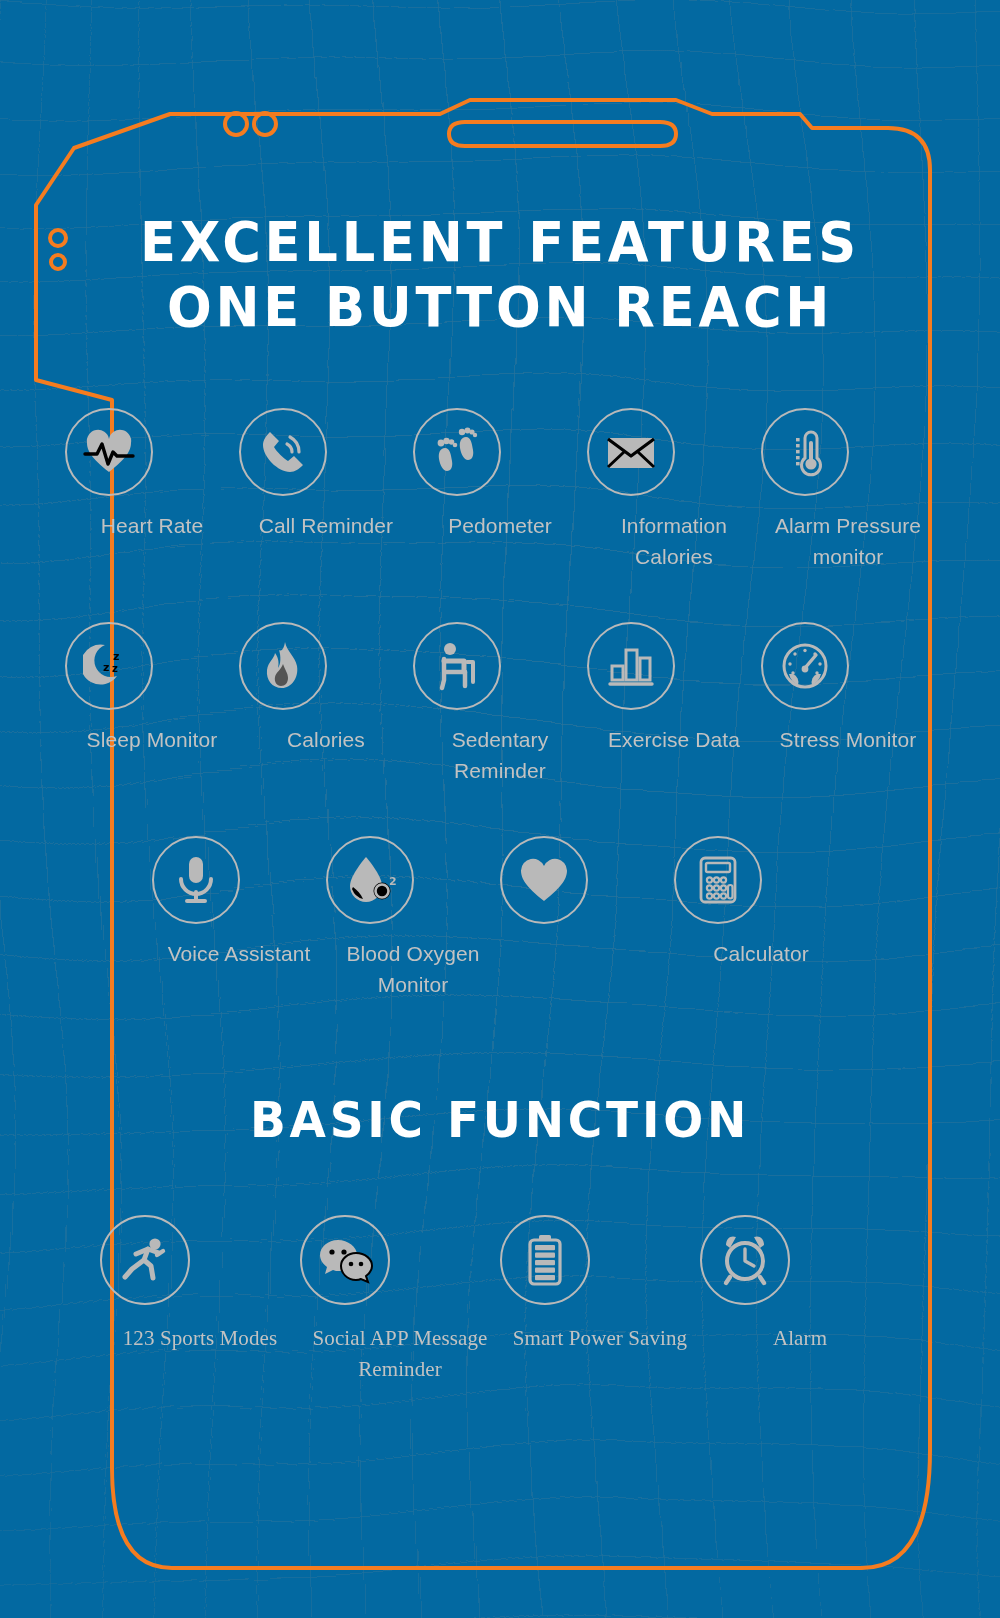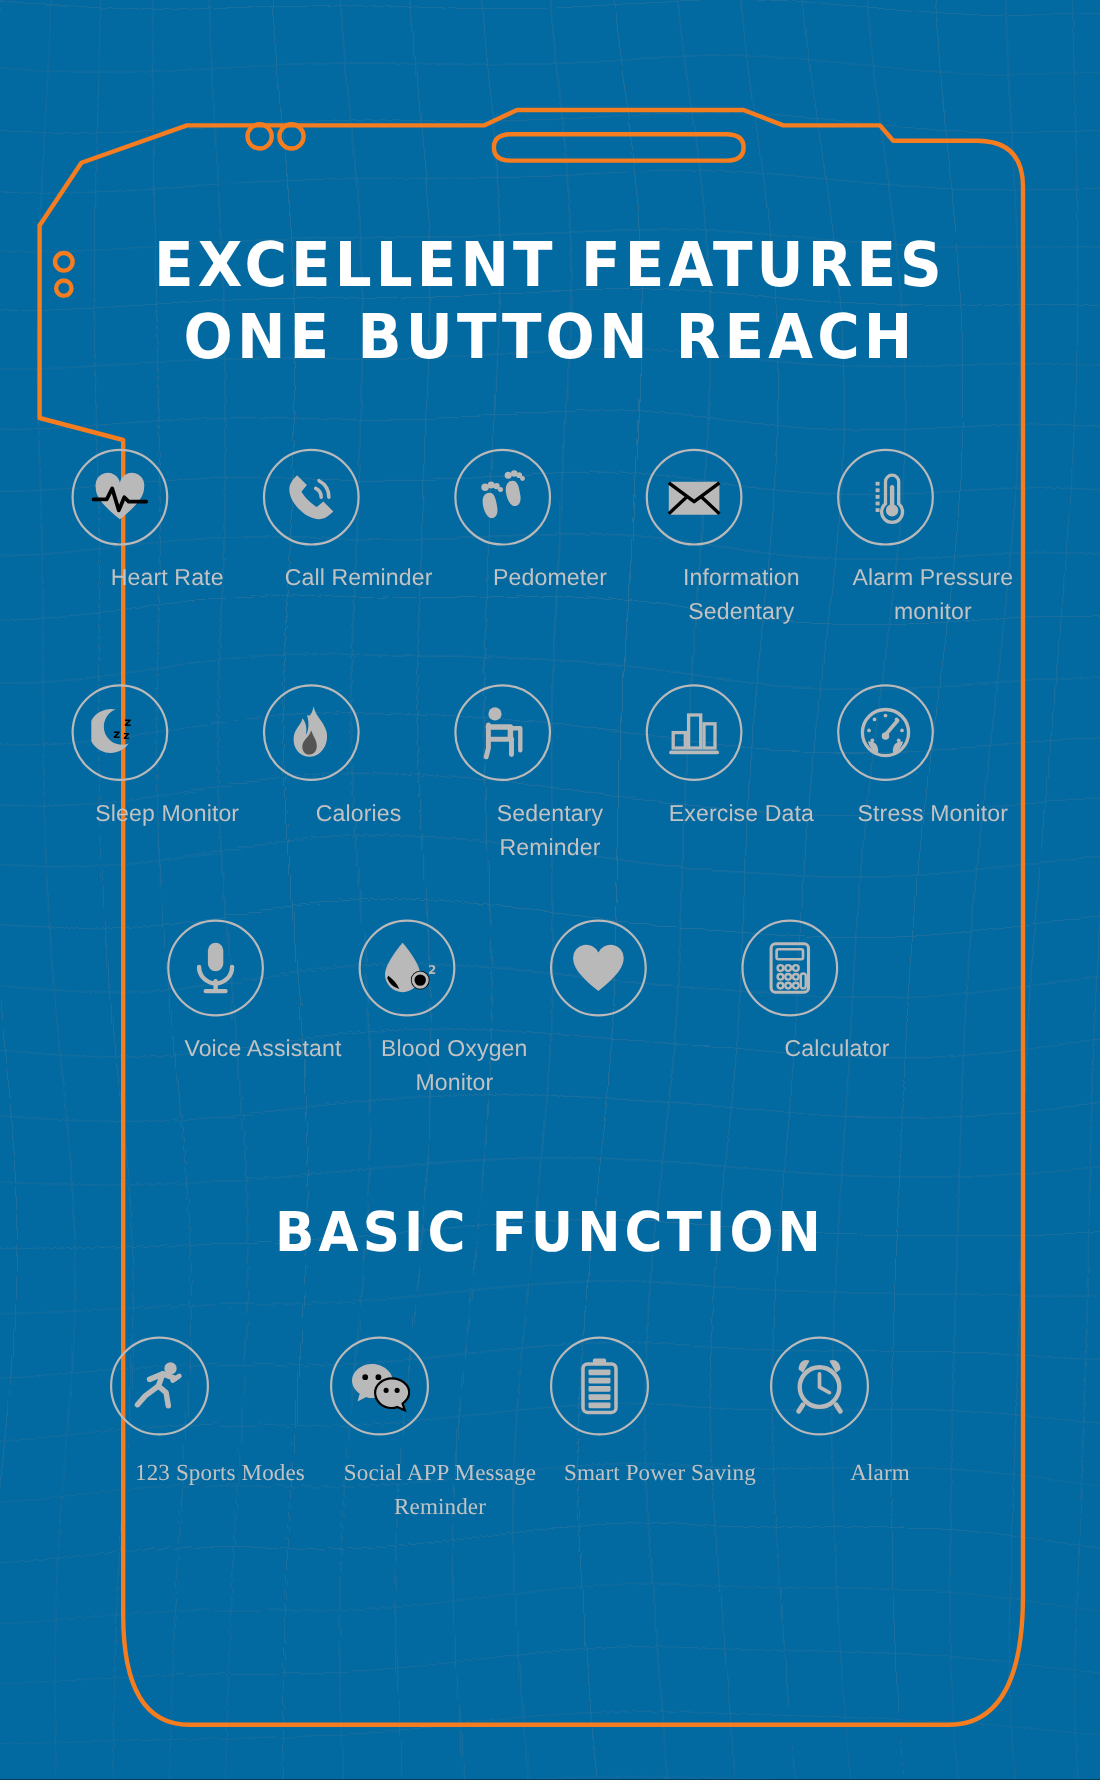--- a/index.html
+++ b/index.html
@@ -217,21 +217,21 @@
     </div>
 
     <div class="cell">
       <div class="icon-ring">
         <svg width="52" height="52" viewBox="0 0 52 52">
           <rect x="3" y="12" width="46" height="30" rx="2.5" fill="#b9b9b9"></rect>
           <path d="M3 13 L26 30 L49 13" fill="none" stroke="#010101" stroke-width="3.2" stroke-linejoin="round"></path>
           <path d="M3 41 L19 26 M49 41 L33 26" fill="none" stroke="#010101" stroke-width="3"></path>
         </svg>
       </div>
-      <div class="cell-label">Information Sedentary</div>
+      <div class="cell-label">Information Calories</div>
     </div>
 
     <div class="cell">
       <div class="icon-ring">
         <svg width="52" height="52" viewBox="0 0 52 52">
           <path d="M32 6 a6 6 0 0 1 6 6 v20 a9.5 9.5 0 1 1 -12 0 v-20 a6 6 0 0 1 6 -6 Z" fill="none" stroke="#b9b9b9" stroke-width="3"></path>
           <rect x="30" y="15" width="4" height="21" rx="2" fill="#b9b9b9"></rect>
           <circle cx="32" cy="38" r="5.6" fill="#b9b9b9"></circle>
           <g fill="#b9b9b9">
             <rect x="17" y="12" width="3.6" height="3.4"></rect>

